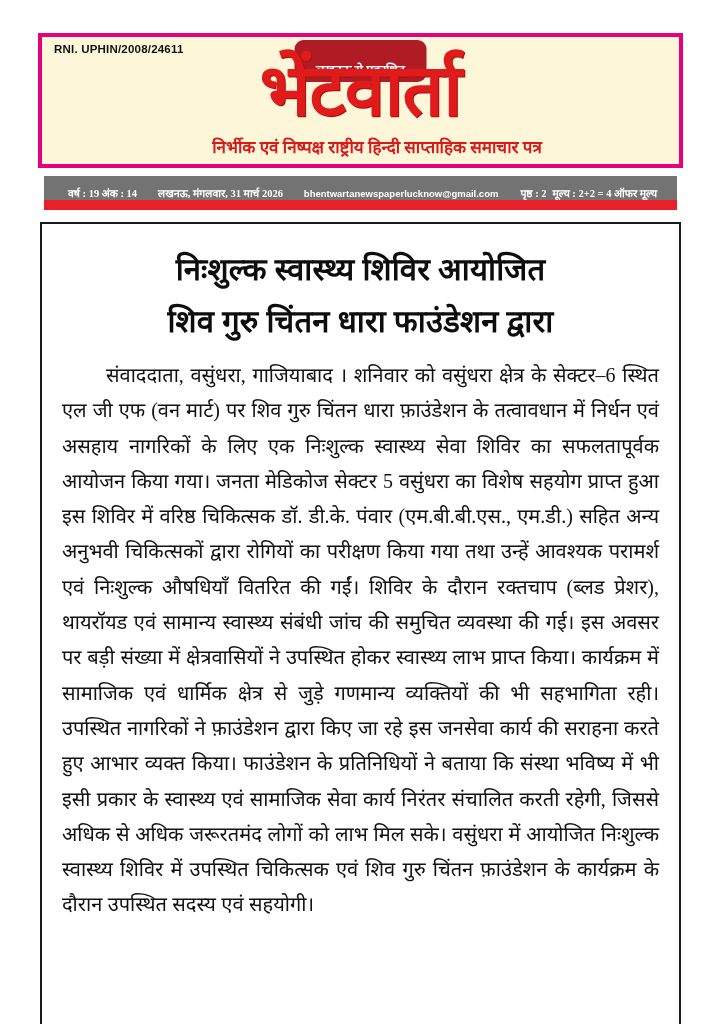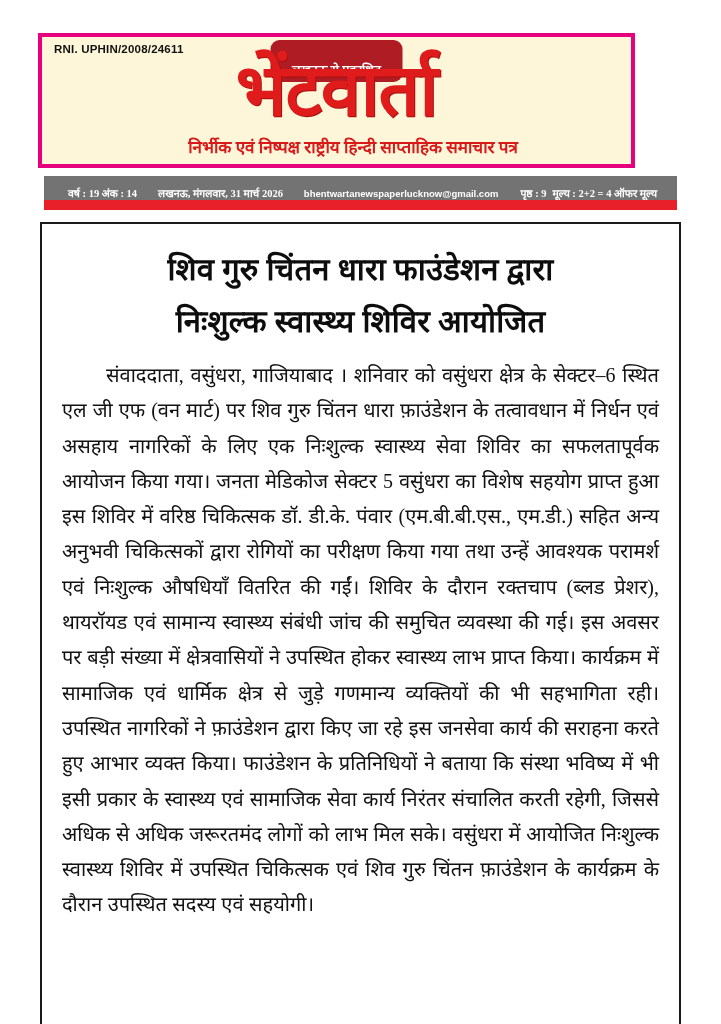--- a/index.html
+++ b/index.html
@@ -21,21 +21,21 @@
     width: 721px;
     height: 1024px;
     background: #ffffff;
   }
 
   
   .masthead-wrap {
     position: absolute;
     left: 38px;
     top: 33px;
-    width: 597px;
+    width: 645px;
     height: 135px;
     border: 4px solid #e6007e;
     background: #fdf6d8;
     box-sizing: border-box;
   }
   .rni {
     position: absolute;
     left: 12px;
     top: 6px;
     font-family: "Liberation Sans", sans-serif;
@@ -171,27 +171,27 @@
     <div class="rni">RNI. UPHIN/2008/24611</div>
     <div class="pub-badge">लखनऊ से प्रकाशित</div>
     <div class="masthead-title">भेंटवार्ता</div>
     <div class="masthead-tagline">निर्भीक एवं निष्पक्ष राष्ट्रीय हिन्दी साप्ताहिक समाचार पत्र</div>
   </div>
 
   <div class="info-bar">
     <span class="info-cell info-vol">वर्ष : 19  अंक : 14</span>
     <span class="info-cell info-place">लखनऊ, मंगलवार, 31 मार्च 2026</span>
     <span class="info-cell info-mail">bhentwartanewspaperlucknow@gmail.com</span>
-    <span class="info-cell info-price">पृष्ठ : 9</span>
+    <span class="info-cell info-price">पृष्ठ : 2</span>
     <span class="info-cell info-price">मूल्य  : 2+2 = 4 ऑफर मूल्य</span>
   </div>
 
   <div class="red-bar"></div>
 
   <div class="article">
     <h1 class="headline">
+      <span class="hl-line">निःशुल्क स्वास्थ्य शिविर आयोजित</span>
       <span class="hl-line">शिव गुरु चिंतन धारा फाउंडेशन द्वारा</span>
-      <span class="hl-line">निःशुल्क स्वास्थ्य शिविर आयोजित</span>
     </h1>
     <p class="body-text">संवाददाता, वसुंधरा, गाजियाबाद । शनिवार को वसुंधरा क्षेत्र के सेक्टर–6 स्थित एल जी एफ (वन मार्ट) पर शिव गुरु चिंतन धारा फ़ाउंडेशन के तत्वावधान में निर्धन एवं असहाय नागरिकों के लिए एक निःशुल्क स्वास्थ्य सेवा शिविर का सफलतापूर्वक आयोजन किया गया। जनता मेडिकोज सेक्टर 5 वसुंधरा का विशेष सहयोग प्राप्त हुआ इस शिविर में वरिष्ठ चिकित्सक डॉ. डी.के. पंवार (एम.बी.बी.एस., एम.डी.) सहित अन्य अनुभवी चिकित्सकों द्वारा रोगियों का परीक्षण किया गया तथा उन्हें आवश्यक परामर्श एवं निःशुल्क औषधियाँ वितरित की गईं। शिविर के दौरान रक्तचाप (ब्लड प्रेशर), थायरॉयड एवं सामान्य स्वास्थ्य संबंधी जांच की समुचित व्यवस्था की गई। इस अवसर पर बड़ी संख्या में क्षेत्रवासियों ने उपस्थित होकर स्वास्थ्य लाभ प्राप्त किया। कार्यक्रम में सामाजिक एवं धार्मिक क्षेत्र से जुड़े गणमान्य व्यक्तियों की भी सहभागिता रही। उपस्थित नागरिकों ने फ़ाउंडेशन द्वारा किए जा रहे इस जनसेवा कार्य की सराहना करते हुए आभार व्यक्त किया। फाउंडेशन के प्रतिनिधियों ने बताया कि संस्था भविष्य में भी इसी प्रकार के स्वास्थ्य एवं सामाजिक सेवा कार्य निरंतर संचालित करती रहेगी, जिससे अधिक से अधिक जरूरतमंद लोगों को लाभ मिल सके। वसुंधरा में आयोजित निःशुल्क स्वास्थ्य शिविर में उपस्थित चिकित्सक एवं शिव गुरु चिंतन फ़ाउंडेशन के कार्यक्रम के दौरान उपस्थित सदस्य एवं सहयोगी।</p>
   </div>
 
 </div>
 
 </body></html>

